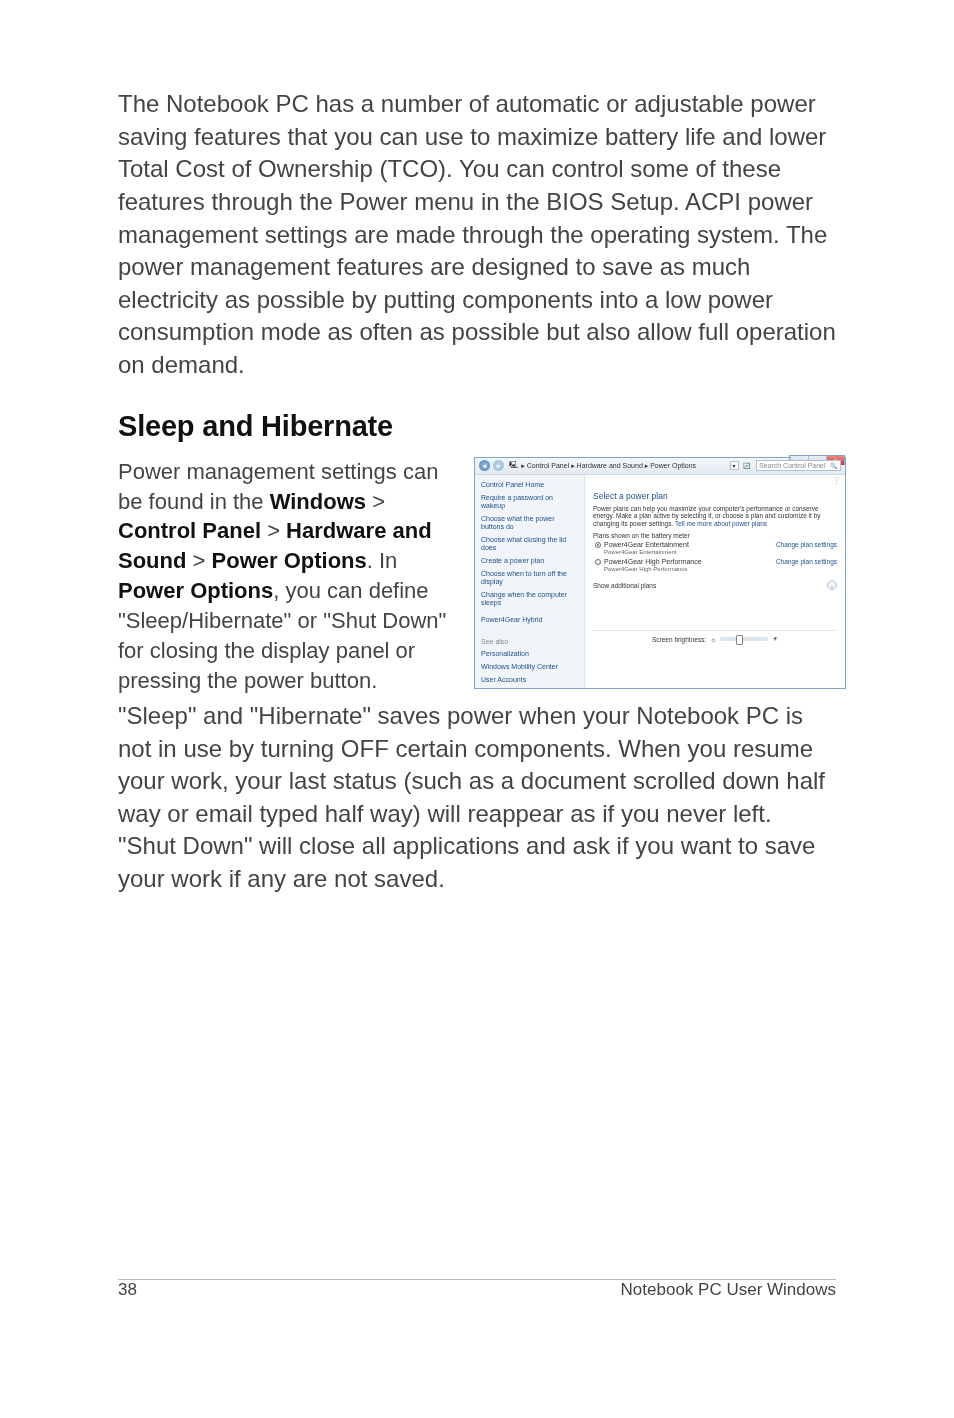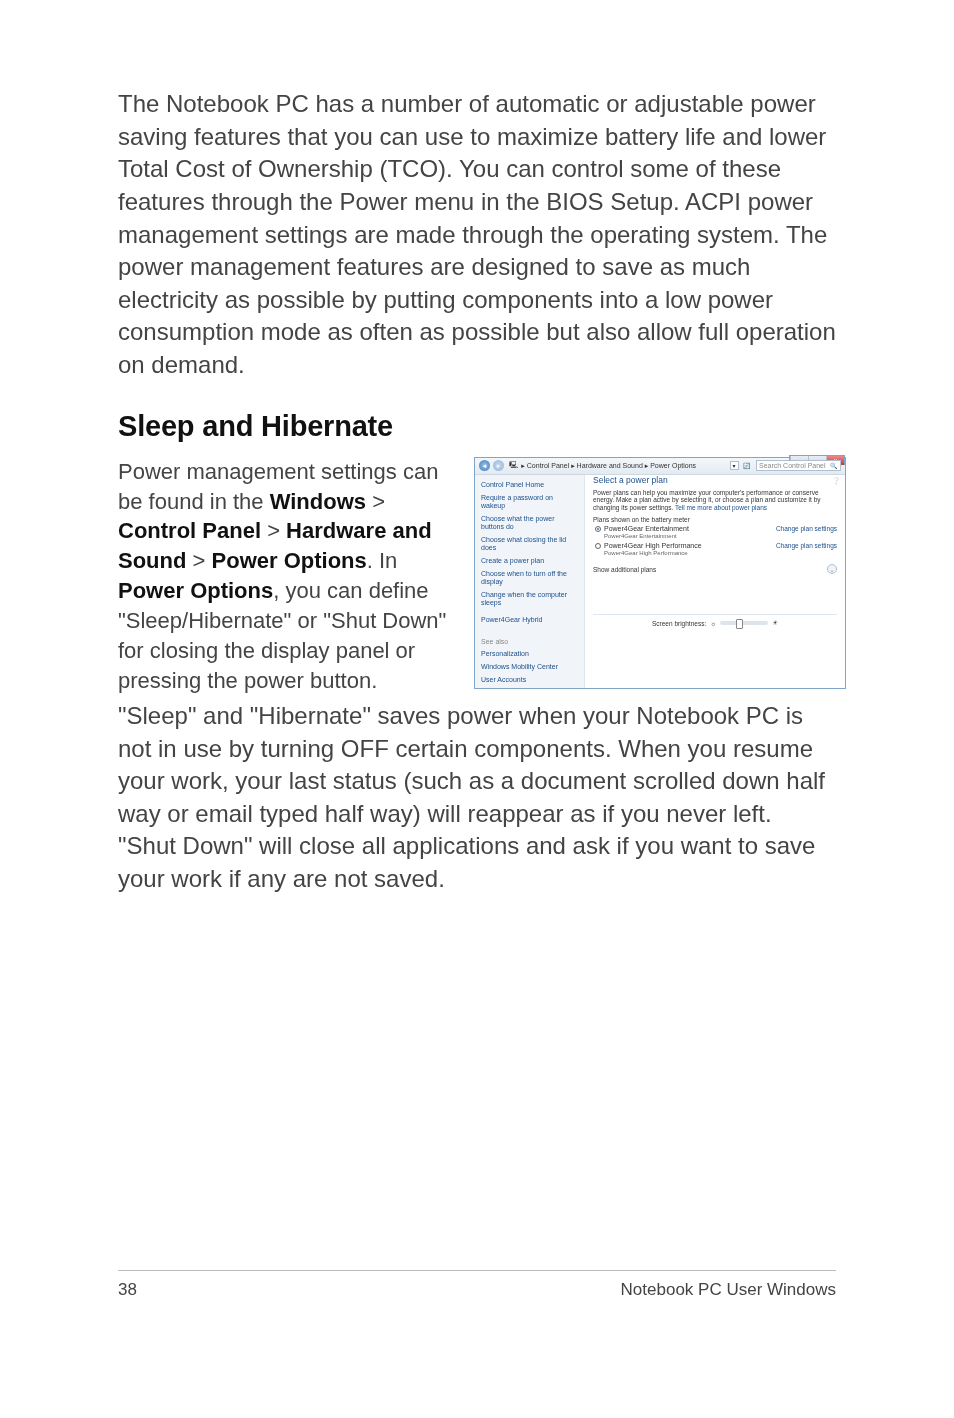--- a/index.html
+++ b/index.html
@@ -88,21 +88,21 @@
     .nav-circle { width:11px; height:11px; border-radius:50%; background: radial-gradient(#9cc5ea,#3d78b5); font-size:7px; color:#fff; display:flex; align-items:center; justify-content:center; }
     .breadcrumb { color:#333; font-size:7px; flex:1; }
     .search-field { width:85px; height:11px; background:#fff; border:1px solid #b0bfd2; font-size:7px; color:#888; padding-left:2px; display:flex; align-items:center; position:relative; }
     .search-field::after { content:"🔍"; position:absolute; right:2px; font-size:6px; color:#5b86b3; }
     .win-body { display:flex; min-height: 190px; }
     .sidebar { width:110px; background:#f1f5f9; border-right:1px solid #dfe6ee; padding:6px 6px 4px 6px; display:flex; flex-direction:column; gap:5px; }
     .side-head { color:#1b4f8a; font-size:7px; margin-bottom:1px; }
     .side-link { color:#1b4f8a; font-size:7px; line-height:1.15; cursor:default; }
     .side-spacer { flex:1; }
     .side-also { color:#888; font-size:7px; margin-top:4px; }
-    .main { flex:1; padding:0 8px 4px 8px; position:relative; }
+    .main { flex:1; padding:16px 8px 4px 8px; position:relative; }
     .help-corner { position:absolute; top:2px; right:4px; font-size:7px; color:#5b86b3; }
     .main-title { color:#1b4f8a; font-size:8.5px; margin-bottom:4px; }
     .main-desc { color:#333; font-size:6.5px; line-height:1.2; margin-bottom:4px; }
     .main-desc a { color:#1b4f8a; }
     .section-label { color:#333; font-size:6.5px; margin:3px 0 2px 0; }
     .plan-row { display:flex; justify-content:space-between; align-items:flex-start; margin-bottom:1px; padding-left:2px; }
     .plan-left { font-size:7px; color:#333; }
     .plan-sub { font-size:6px; color:#666; padding-left:11px; }
     .plan-link { color:#1b4f8a; font-size:6.5px; }
     .radio { display:inline-block; width:6px; height:6px; border:1px solid #666; border-radius:50%; margin-right:3px; vertical-align:middle; position:relative; }
@@ -111,21 +111,21 @@
     .expand-circle { width:10px; height:10px; border:1px solid #b0bfd2; border-radius:50%; background:#f0f4f8; font-size:6px; color:#5b86b3; display:flex; align-items:center; justify-content:center; }
     .brightness-row { display:flex; align-items:center; justify-content:center; gap:4px; font-size:6.5px; color:#333; border-top:1px solid #e0e6ed; padding:4px 0 3px 0; margin-top:40px; }
     .slider { width:48px; height:4px; background:#dde4ec; border-radius:2px; position:relative; }
     .slider::after { content:""; position:absolute; left:16px; top:-2px; width:5px; height:8px; background:#fff; border:1px solid #888; border-radius:1px; }
     .footer {
       position: absolute;
       bottom: 118px;
       left: 118px;
       right: 118px;
       border-top: 1px solid #bbb;
-      padding-top: 9px;
+      padding-top: 0;
       display: flex;
       justify-content: space-between;
       font-size: 17px;
       color: #444;
     }
   </style>
 </head>
 <body>
 
 <div class="page">

